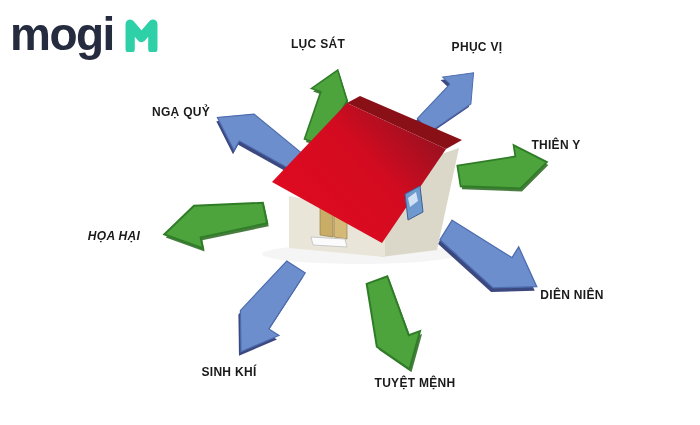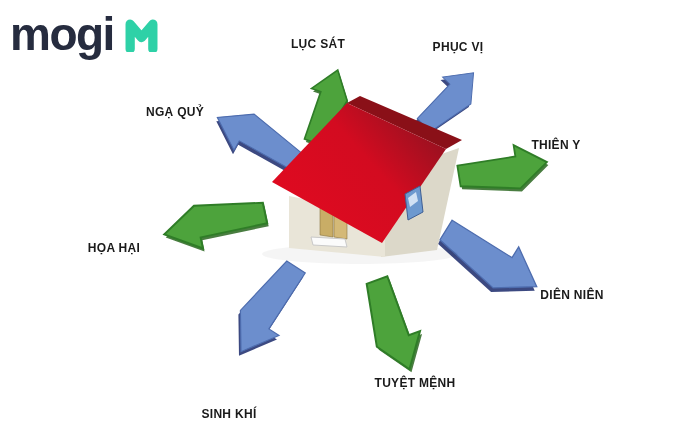--- a/index.html
+++ b/index.html
@@ -33,27 +33,27 @@
   
   .logo{position:absolute;left:10px;top:10px;display:flex;align-items:flex-start;gap:9px;}
   .logo-text{font-weight:800;font-size:46px;line-height:1.05;color:var(--logo-text);
              letter-spacing:-1.5px;}
   .logo-icon{width:37px;height:33px;margin-top:9px;}
 
   
   .lbl{position:absolute;transform:translate(-50%,-50%);white-space:nowrap;
        font-weight:700;font-size:12px;letter-spacing:.3px;color:var(--label-text);}
   .pos-0{left:318px;top:44px;}
-  .pos-1{left:458px;top:47px;}
+  .pos-1{left:477px;top:47px;}
   .pos-2{left:556px;top:145px;text-align:center;}
   .pos-3{left:572px;top:295px;}
   .pos-4{left:415px;top:383px;}
-  .pos-5{left:229px;top:372px;margin-top:42px;}
-  .pos-6{left:114px;top:248px;}
-  .pos-7{left:175px;top:112px;}
+  .pos-5{left:229px;top:372px;}
+  .pos-6{left:114px;top:236px;font-style:italic;}
+  .pos-7{left:181px;top:112px;}
 
   
   .a-green{fill:var(--arrow-green);stroke:var(--arrow-green-edge);stroke-width:2px;}
   .a-blue{fill:var(--arrow-blue);stroke:var(--arrow-blue-edge);stroke-width:1.2px;}
   .sh-green{fill:var(--arrow-green-shadow);opacity:.85;}
   .sh-blue{fill:var(--arrow-blue-shadow);opacity:.92;}
 </style>
 </head>
 <body>
 

